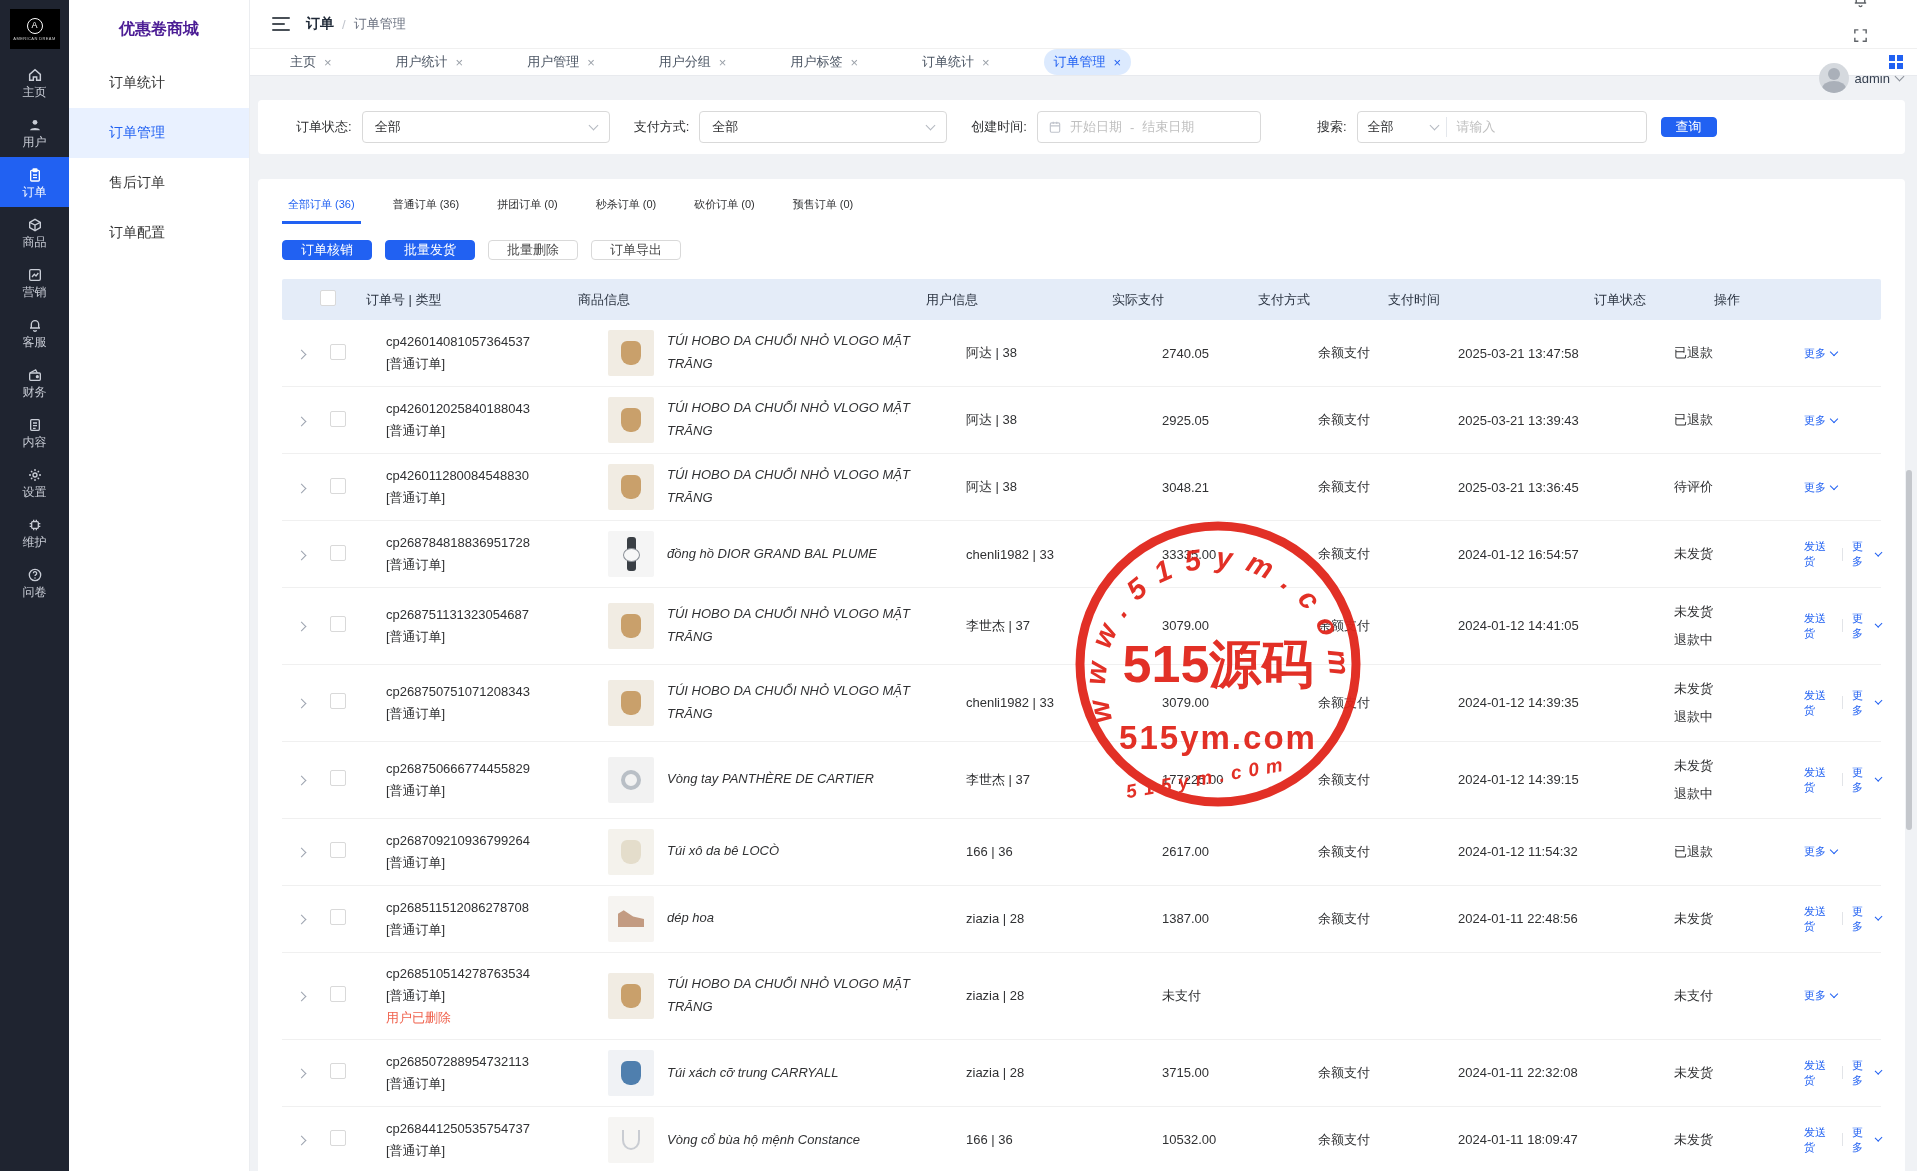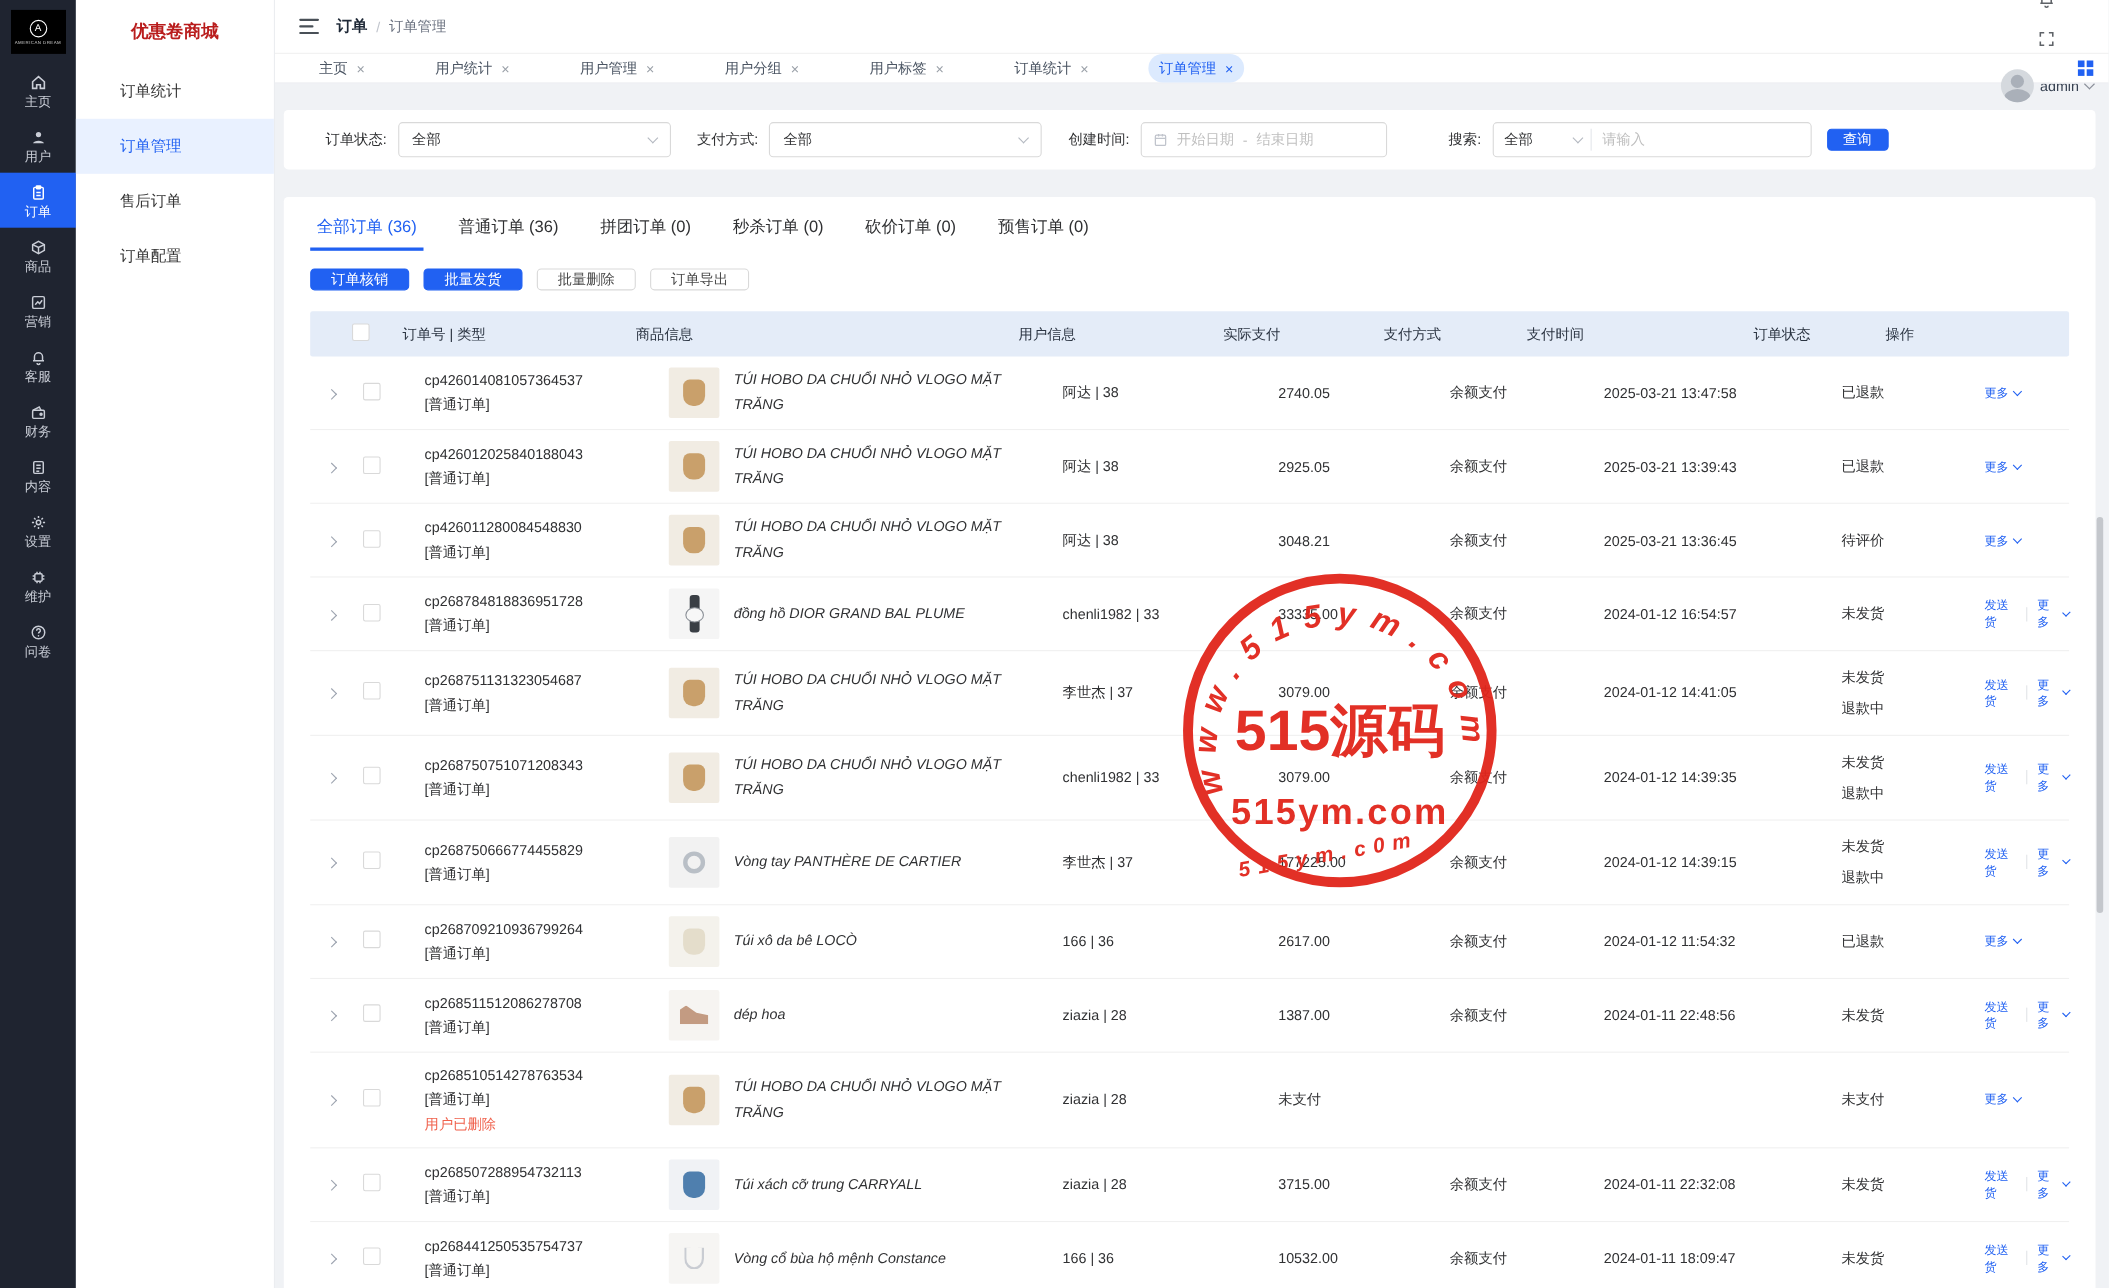--- a/index.html
+++ b/index.html
@@ -11,21 +11,21 @@
   .logo-box { width:50px; height:40px; background:#000; margin:9px auto 8px; display:flex; flex-direction:column; align-items:center; justify-content:center; color:#fff; }
   .logo-circle { width:16px; height:16px; border:1.5px solid #fff; border-radius:50%; display:flex; align-items:center; justify-content:center; font-size:9px; line-height:1; }
   .logo-text { font-size:4px; letter-spacing:.4px; margin-top:2px; color:#cfcfcf; text-align:center; }
   .rail-item { height:50px; display:flex; flex-direction:column; align-items:center; justify-content:center; gap:3px; color:#c9cdd6; cursor:pointer; }
   .rail-item .ric { width:16px; height:16px; display:block; }
   .rail-item .rlabel { font-size:12px; line-height:1; }
   .rail-item.active { background:#2161f2; color:#fff; }
 
   
   .side-menu { width:181px; min-width:181px; background:#fff; height:100%; border-right:1px solid #ebedf0; }
-  .store-name { height:58px; display:flex; align-items:center; justify-content:center; font-size:16px; font-weight:bold; color:#b91c1c; }
+  .store-name { height:58px; display:flex; align-items:center; justify-content:center; font-size:16px; font-weight:bold; color:#4c1d95; }
   .smenu-item { height:50px; display:flex; align-items:center; padding-left:40px; font-size:14px; color:#333; cursor:pointer; }
   .smenu-item.active { background:#e9f1ff; color:#2161f2; }
 
   
   .main { flex:1; display:flex; flex-direction:column; height:100%; }
 
   .topbar { height:49px; background:#fff; display:flex; align-items:center; padding:0 14px 0 22px; border-bottom:1px solid #f0f0f0; }
   .hamburger { width:18px; height:14px; display:flex; flex-direction:column; justify-content:space-between; cursor:pointer; margin-right:16px; }
   .hamburger i { height:2px; background:#495057; border-radius:1px; display:block; }
   .hamburger i:nth-child(2){ width:72%; }
@@ -71,21 +71,21 @@
   .combo-input { flex:1; padding:0 10px; font-size:13px; color:#bfbfbf; }
   .btn { height:20px; border-radius:4px; font-size:13px; display:inline-flex; align-items:center; justify-content:center; padding:0 18px; cursor:pointer; white-space:nowrap; }
   .btn-blue { background:#2161f2; color:#fff; border:1px solid #2161f2; }
   .btn-plain { background:#fff; color:#4a4a4a; border:1px solid #d9d9d9; }
   .query-btn { padding:0 14px; }
   .mr24 { margin-right:24px; }
 
   
   .table-card { padding:16px 24px 0; }
   .order-tabs { display:flex; gap:26px; }
-  .otab { font-size:15px; color:#303133; padding:2px 6px 12px; position:relative; cursor:pointer; white-space:nowrap; }
+  .otab { font-size:11px; color:#303133; padding:2px 6px 12px; position:relative; cursor:pointer; white-space:nowrap; }
   .otab.active { color:#2161f2; }
   .otab.active::after { content:""; position:absolute; left:0; right:0; bottom:0; height:3px; background:#2161f2; }
   .toolbar { display:flex; gap:13px; margin:16px 0 19px; }
 
   .tgrid { display:grid; grid-template-columns:38px 46px 212px 348px 186px 146px 130px 206px 120px 1fr; align-items:center; }
   .thead { background:#e4ecf8; height:41px; border-radius:2px; font-size:13px; color:#2b3442; }
   .thead .hc { padding-right:8px; }
   .checkbox { width:16px; height:16px; border:1px solid #d9d9d9; border-radius:2px; background:#fff; display:inline-block; cursor:pointer; }
   .chev-right { width:7px; height:7px; border-top:1.5px solid #9ca3af; border-right:1.5px solid #9ca3af; transform:rotate(45deg); display:inline-block; cursor:pointer; }
   .trow { border-bottom:1px solid #f0f0f0; padding:10px 0; min-height:63px; font-size:13px; color:#303133;gap:10px; }

